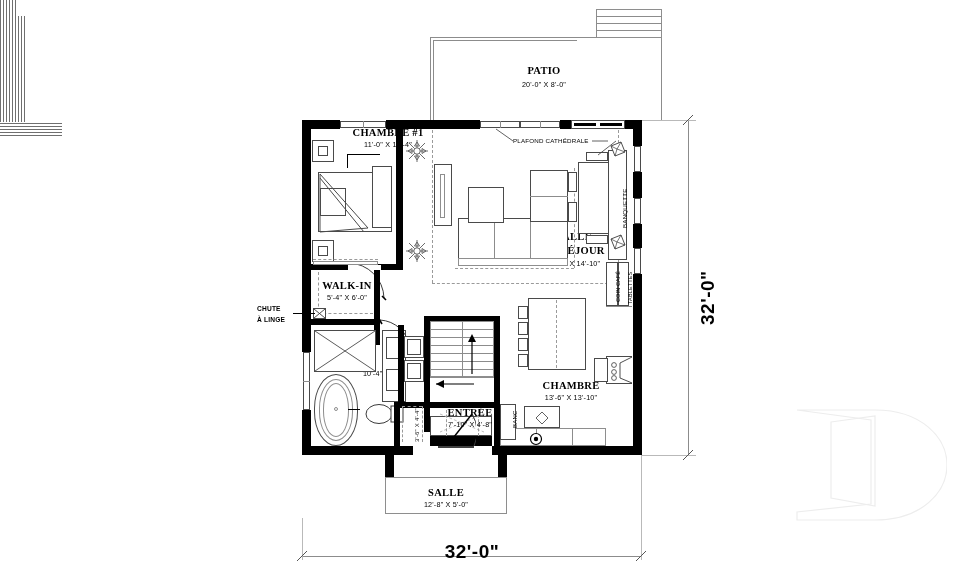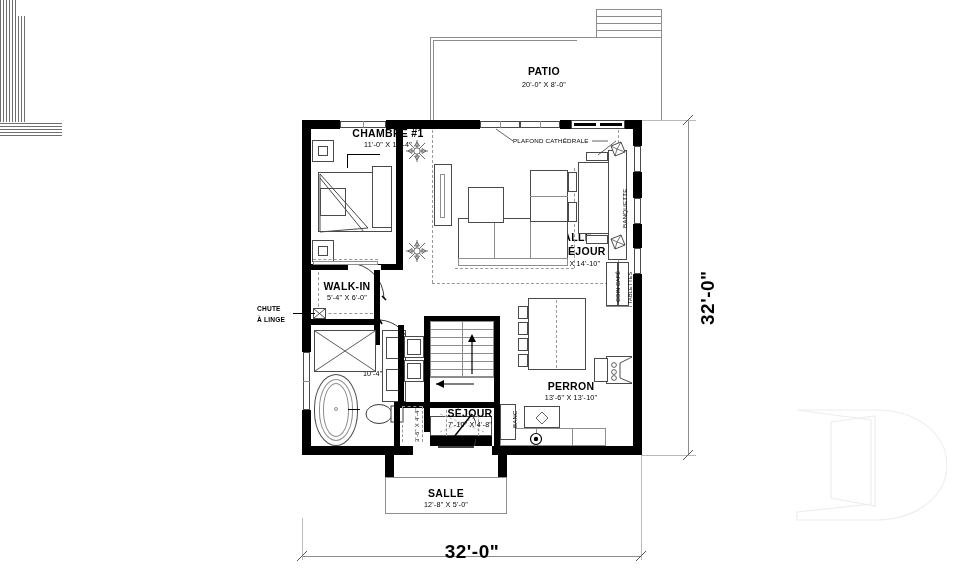--- a/index.html
+++ b/index.html
@@ -14,21 +14,21 @@
   .ln{position:absolute;background:#000;}
   .ln-g{position:absolute;background:#8c8c8c;}
   .ln-l{position:absolute;background:#b9b9b9;}
   .box{position:absolute;border:1px solid #4a4a4a;background:#fff;box-sizing:border-box;}
   .box-g{position:absolute;border:1px solid #8e8e8e;background:#fff;box-sizing:border-box;}
   .dash{position:absolute;border-top:1px dashed #9a9a9a;}
   .dashv{position:absolute;border-left:1px dashed #9a9a9a;}
 
   
   .lbl{position:absolute;white-space:nowrap;}
-  .rname{font-weight:bold;font-size:10.5px;letter-spacing:.3px;text-align:center;}
+  .rname{font-weight:bold;font-size:10.5px;letter-spacing:.3px;text-align:center;font-family:Liberation Serif, serif;}
   .rdim{font-size:7.2px;letter-spacing:.2px;text-align:center;}
   .tiny{font-size:6.2px;letter-spacing:.2px;}
   .note{font-size:6.6px;font-weight:bold;letter-spacing:.2px;}
   .vert{transform-origin:0 0;}
 
   .dimtxt{font-weight:bold;font-size:19px;letter-spacing:.5px;}
 
   
   .hatch-v{background-image:repeating-linear-gradient(90deg,#6f6f6f 0 1px,#ffffff 1px 3px);}
   .hatch-h{background-image:repeating-linear-gradient(0deg,#6f6f6f 0 1px,#ffffff 1px 3px);}
@@ -283,21 +283,21 @@
   <svg style="position:absolute;left:609px;top:233px;width:18px;height:18px;">
     <path d="M2,6 L12,2 L16,12 L6,16 Z" fill="#fff" stroke="#3a3a3a" stroke-width="0.9"></path>
     <path d="M2,6 L8,9 L12,2 M16,12 L8,9 L6,16" fill="none" stroke="#3a3a3a" stroke-width="0.7"></path>
   </svg>
 
   <div class="box" style="left:606px;top:262px;width:12px;height:44px;"></div>
   <div class="box" style="left:618px;top:262px;width:11px;height:44px;"></div>
   <div class="lbl tiny vert" style="left:615px;top:302px;transform:rotate(-90deg);font-size:5.4px;">COIN CAFÉ</div>
   <div class="lbl tiny vert" style="left:627px;top:304px;transform:rotate(-90deg);font-size:5.4px;">TABLETTES</div>
 
-  <div class="lbl rname" style="left:528px;top:380px;width:86px;">PERRON</div>
+  <div class="lbl rname" style="left:528px;top:380px;width:86px;">CHAMBRE</div>
   <div class="lbl rdim" style="left:528px;top:393px;width:86px;">13'-6" X 13'-10"</div>
 
   <div class="box" style="left:528px;top:298px;width:58px;height:72px;"></div>
   <div class="dashv" style="left:556px;top:300px;height:68px;"></div>
   <div class="box" style="left:518px;top:306px;width:10px;height:13px;"></div>
   <div class="box" style="left:518px;top:322px;width:10px;height:13px;"></div>
   <div class="box" style="left:518px;top:338px;width:10px;height:13px;"></div>
   <div class="box" style="left:518px;top:354px;width:10px;height:13px;"></div>
 
   <div class="hatch-v" style="left:606px;top:306px;width:26px;height:48px;"></div>
@@ -329,21 +329,21 @@
   </svg>
   <div class="dashv" style="left:446px;top:410px;height:26px;"></div>
   <div class="dashv" style="left:478px;top:410px;height:26px;"></div>
 
   <div class="wall" style="left:430px;top:436px;width:62px;height:10px;"></div>
   <svg style="position:absolute;left:526px;top:432px;width:20px;height:14px;">
     <circle cx="10" cy="7" r="5.5" fill="#fff" stroke="#000" stroke-width="1.2"></circle>
     <circle cx="10" cy="7" r="2.2" fill="#000"></circle>
   </svg>
 
-  <div class="lbl rname" style="left:432px;top:407px;width:76px;">SÉJOUR</div>
+  <div class="lbl rname" style="left:432px;top:407px;width:76px;">ENTRÉE</div>
   <div class="lbl rdim" style="left:432px;top:420px;width:76px;">7'-10" X 4'-8"</div>
 
   <div class="wall" style="left:394px;top:402px;width:6px;height:44px;"></div>
   <div class="wall" style="left:424px;top:402px;width:6px;height:30px;"></div>
   <div class="dashv" style="left:402px;top:406px;height:36px;"></div>
   <div class="dash" style="left:402px;top:406px;width:20px;"></div>
   <div class="dashv" style="left:422px;top:406px;height:36px;"></div>
   <div class="lbl tiny vert" style="left:414px;top:442px;transform:rotate(-90deg);font-size:6px;">3'-6" X 4'-4"</div>
 
   <svg style="position:absolute;left:430px;top:412px;width:46px;height:40px;">

